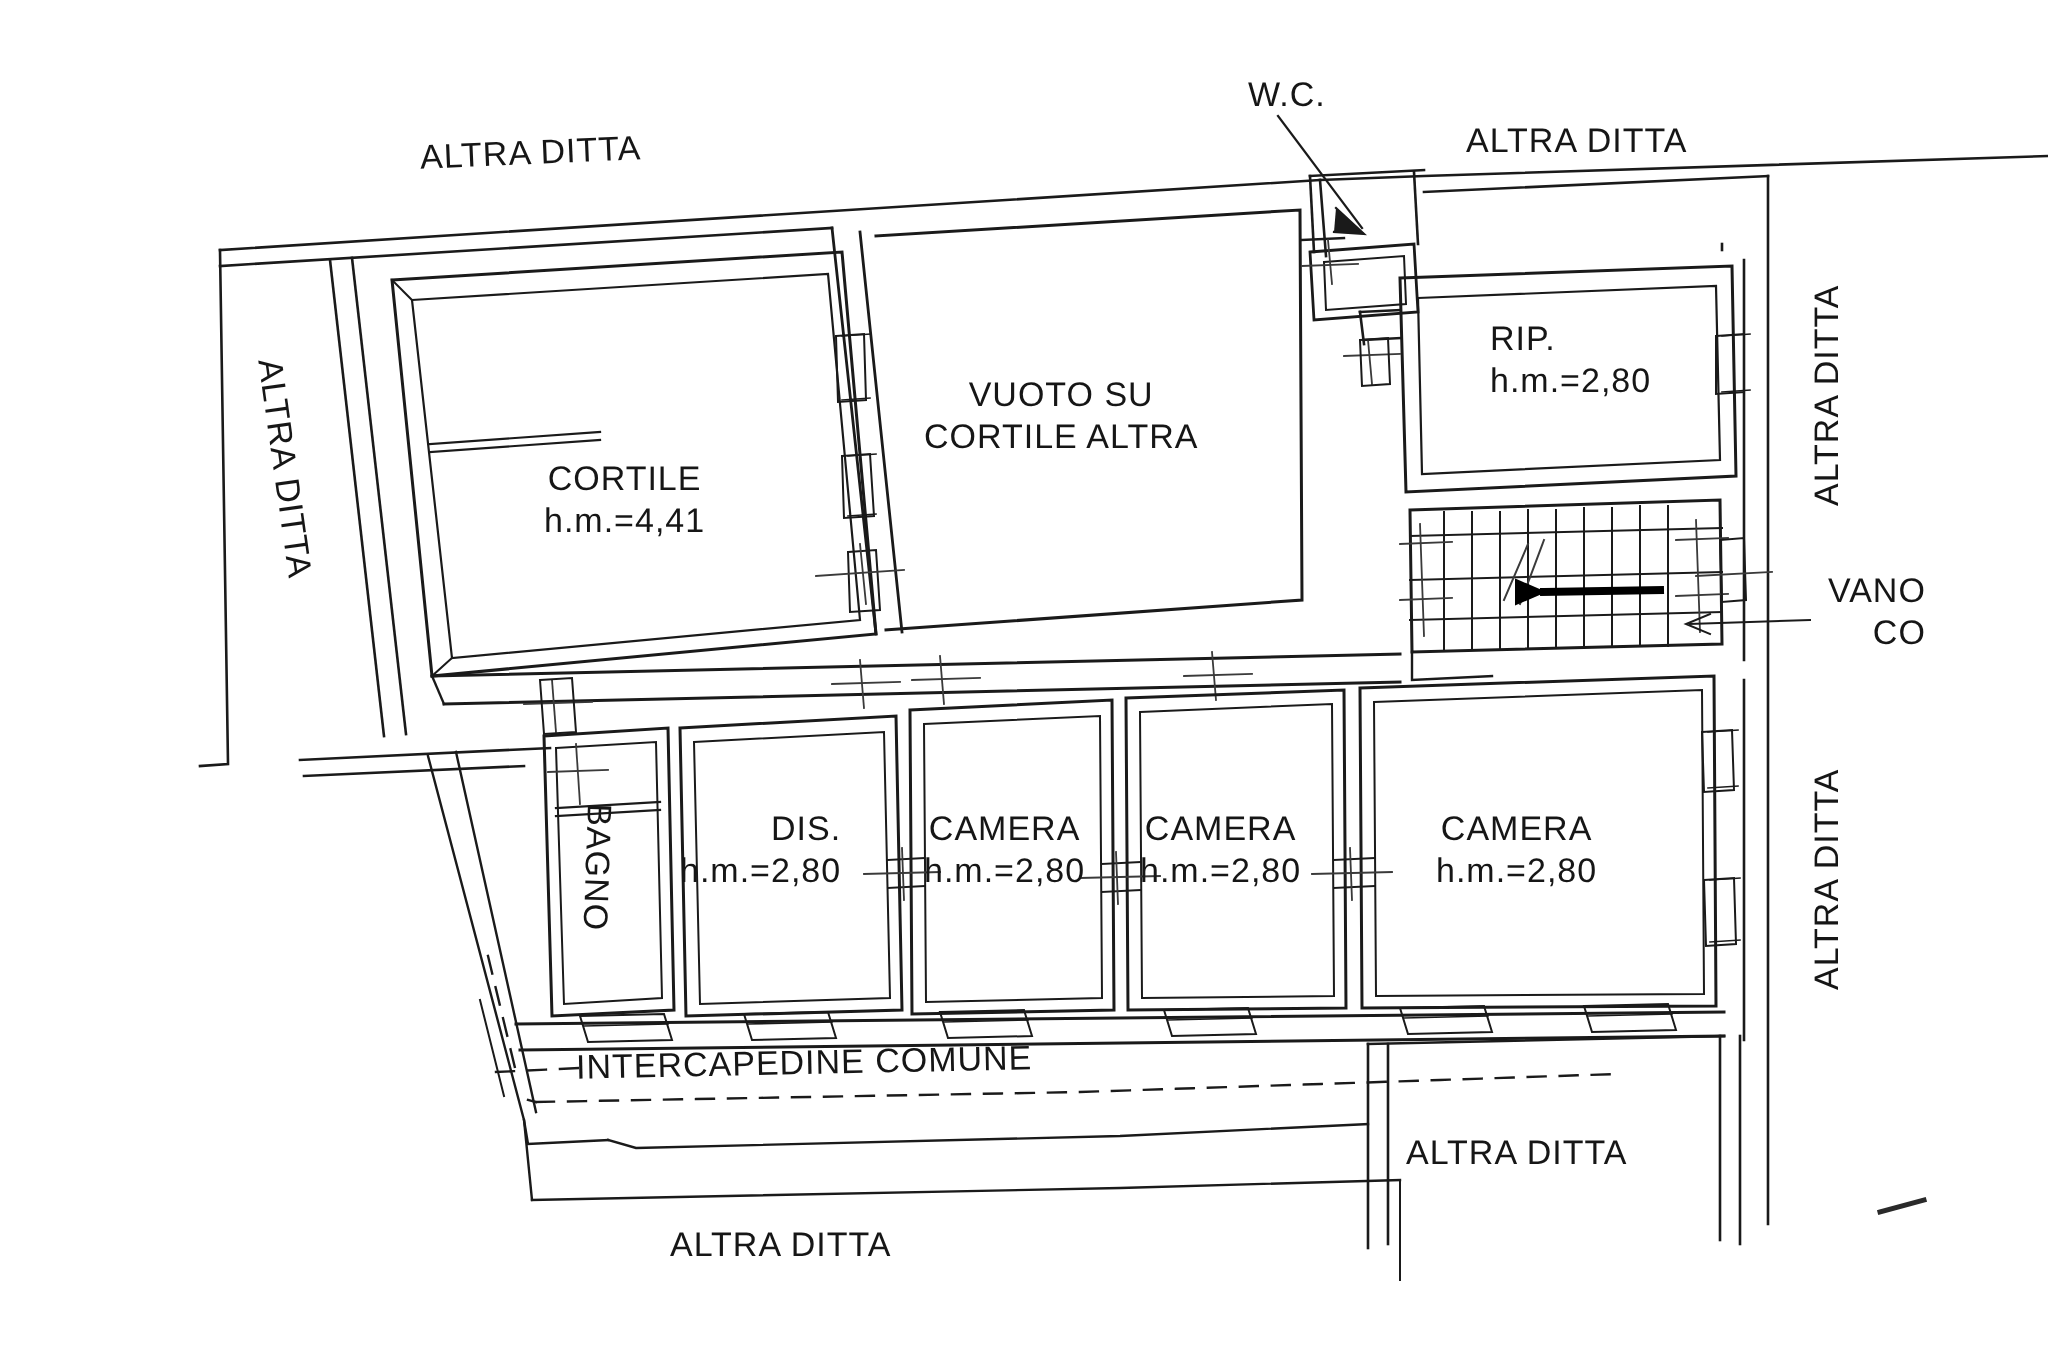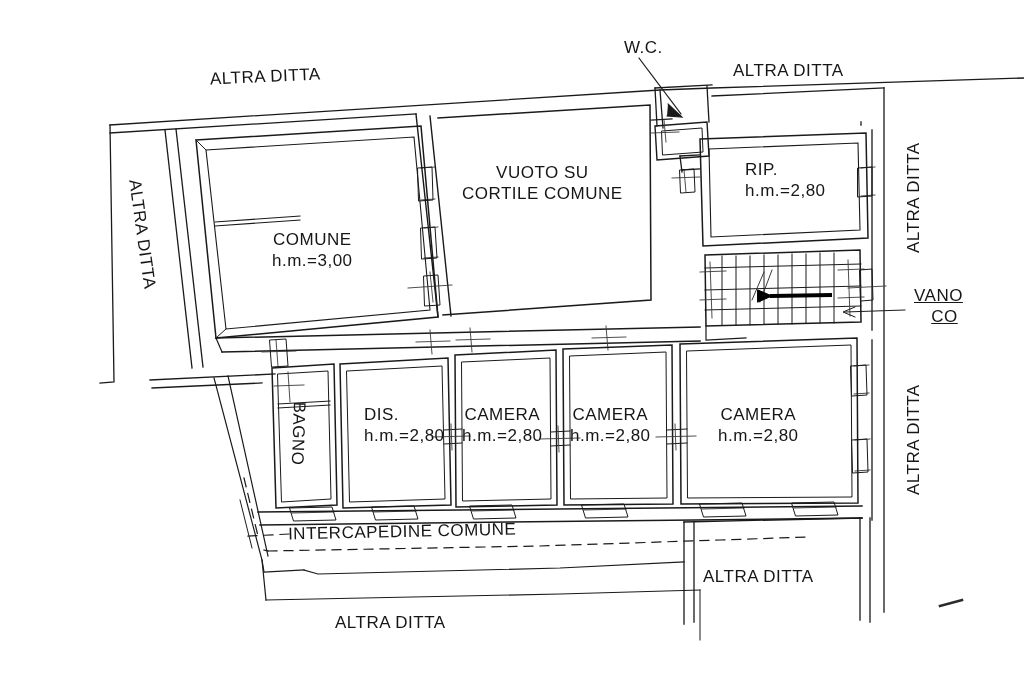--- a/index.html
+++ b/index.html
@@ -303,35 +303,35 @@
   <div class="lbl" style="left:903px; top:253px; transform: rotate(-90deg); transform-origin: 0 0;">ALTRA DITTA</div>
 
   <div class="lbl" style="left:903px; top:495px; transform: rotate(-90deg); transform-origin: 0 0;">ALTRA DITTA</div>
 
   <div class="lbl" style="left:703px; top:566px;">ALTRA DITTA</div>
 
   <div class="lbl" style="left:335px; top:612px;">ALTRA DITTA</div>
 
   <div class="lbl" style="left:624px; top:37px;text-align:center;">W.C.</div>
 
-  <div class="lbl" style="left:462px; top:162px; text-align:center;">
+  <div class="lbl" style="left:462px; top:187px; text-align:center;">
     <span class="room-name">VUOTO SU</span>
-    <span class="room-h">CORTILE COMUNE</span>
+    <span class="room-h">CORTILE ALTRA</span>
   </div>
 
   <div class="lbl" style="left:272px; top:229px; text-align:center;">
-    <span class="room-name">COMUNE</span>
-    <span class="room-h">h.m.=3,00</span>
+    <span class="room-name">CORTILE</span>
+    <span class="room-h">h.m.=4,41</span>
   </div>
 
   <div class="lbl" style="left:310px; top:402px; transform: rotate(92deg); transform-origin: 0 0;">
     <span class="room-name">BAGNO</span>
   </div>
 
-  <div class="lbl" style="left:340px; top:404px; text-align:left;padding-left:24px;">
+  <div class="lbl" style="left:340px; top:404px; text-align:right;">
     <span class="room-name">DIS.</span>
     <span class="room-h">h.m.=2,80</span>
   </div>
 
   <div class="lbl" style="left:462px; top:404px; text-align:center;">
     <span class="room-name">CAMERA</span>
     <span class="room-h">h.m.=2,80</span>
   </div>
 
   <div class="lbl" style="left:570px; top:404px; text-align:center;">
@@ -344,18 +344,18 @@
     <span class="room-h">h.m.=2,80</span>
   </div>
 
   <div class="lbl" style="left:745px; top:159px; text-align:left;">
     <span class="room-name">RIP.</span>
     <span class="room-h">h.m.=2,80</span>
   </div>
 
   <div class="lbl" style="left:288px; top:521px; transform: rotate(-1.2deg);">INTERCAPEDINE COMUNE</div>
 
-  <div class="lbl" style="left:914px; top:285px; text-align:center;text-decoration:underline;">
+  <div class="lbl" style="left:914px; top:285px; text-align:right;">
     <span class="room-name">VANO</span>
     <span class="room-h" style="margin-left:12px;">CO</span>
   </div>
 
 </div>
 
 </body></html>

